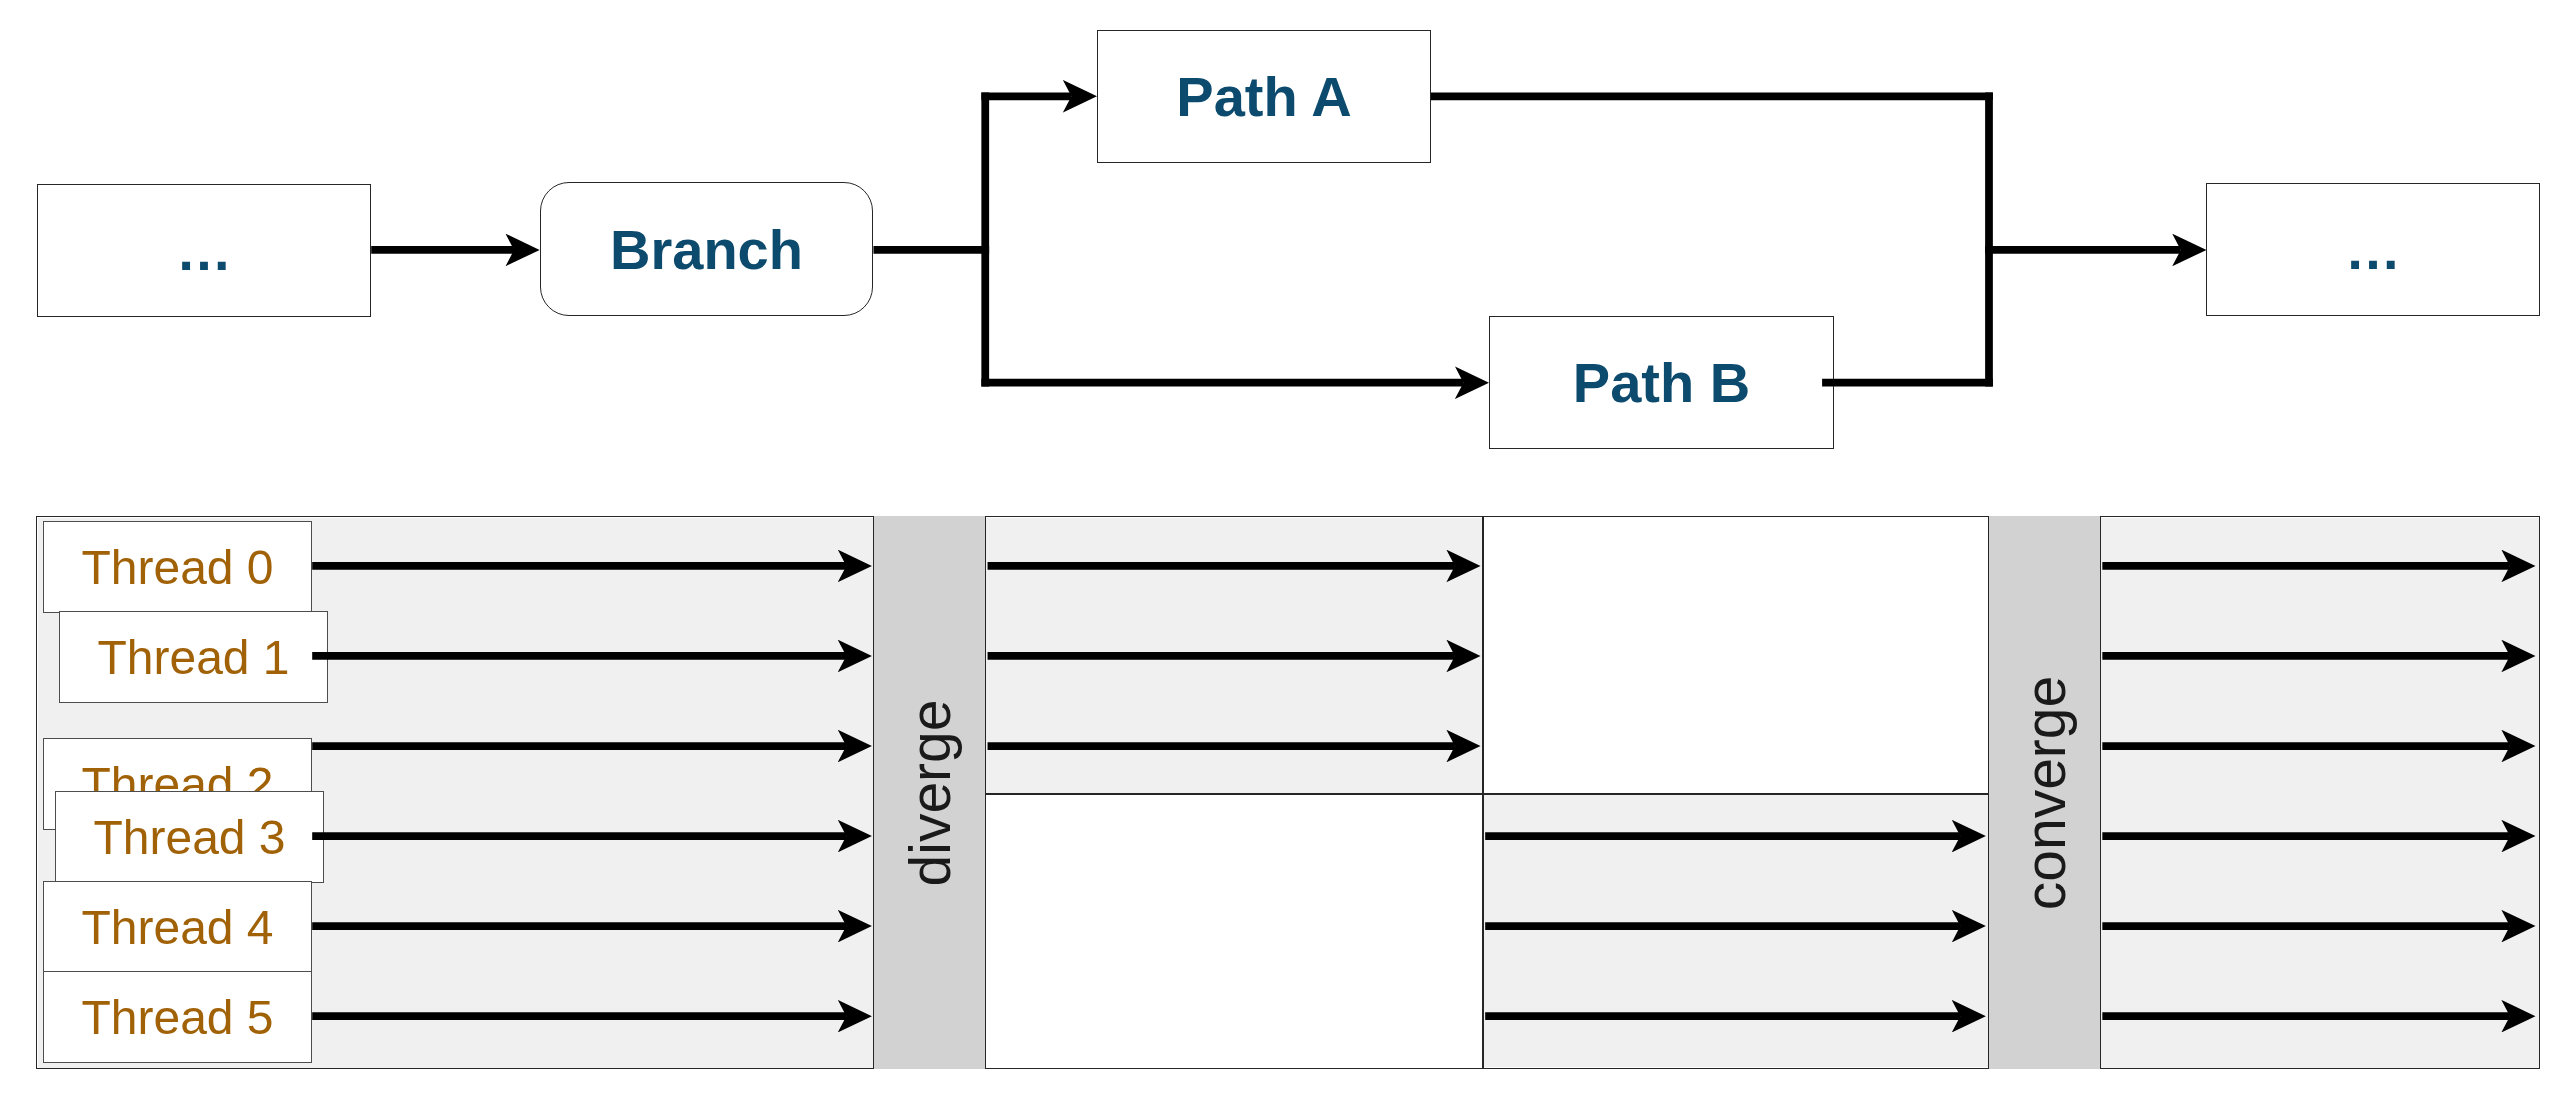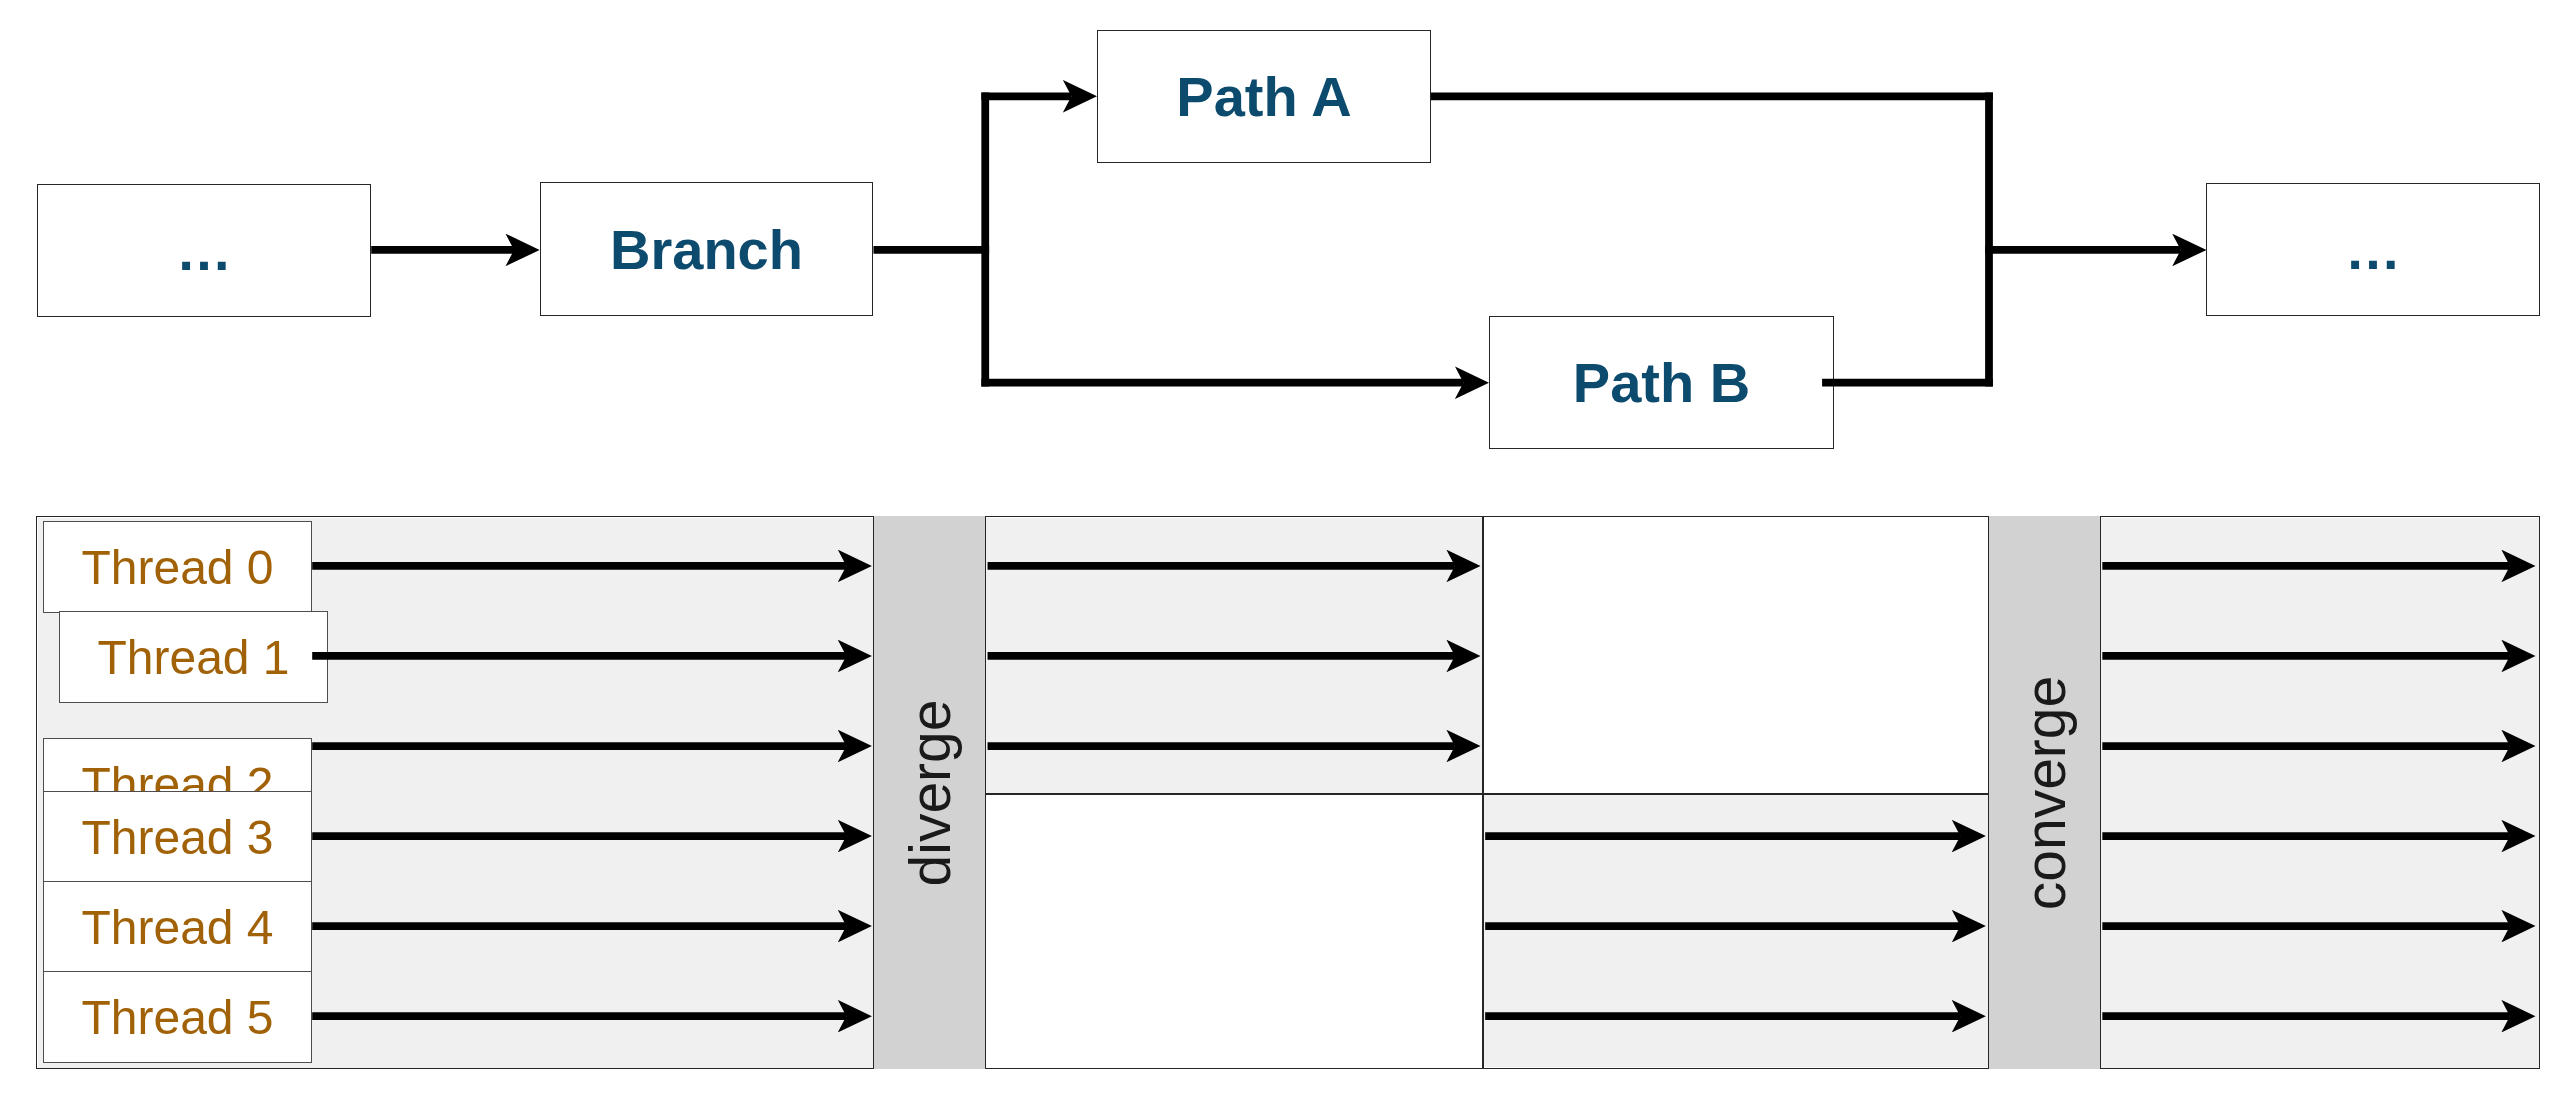--- a/index.html
+++ b/index.html
@@ -19,21 +19,21 @@
     border: 1.6px solid var(--box-border, #262626);
     display: flex;
     align-items: center;
     justify-content: center;
     font-weight: bold;
     font-size: 56px;
     color: #0c4a6e;
     z-index: 3;
   }
   #node-prev    { left:   37px; top: 184px; width: 334px; height: 133px; }
-  #node-branch  { left:  540px; top: 182px; width: 333px; height: 134px; }
+  #node-branch  { left:  540px; top: 182px; width: 333px; height: 134px; border-radius: 29px; }
   #node-path-a  { left: 1097px; top:  30px; width: 334px; height: 133px; }
   #node-path-b  { left: 1489px; top: 316px; width: 345px; height: 133px; }
   #node-next    { left: 2206px; top: 183px; width: 334px; height: 133px; }
 
   
   .tl-container {
     position: absolute;
     left: 36px; top: 516px;
     width: 2504px; height: 553px;
     box-sizing: border-box;
@@ -90,21 +90,21 @@
     display: flex;
     align-items: center;
     justify-content: center;
     font-size: 48px;
     color: #a16207;
     z-index: 3;
   }
   #thread-box-0 { top:  521px; }
   #thread-box-1 { top:  611px; margin-left: 16px; }
   #thread-box-2 { top:  701px; margin-top: 37px; }
-  #thread-box-3 { top: 791px; }
+  #thread-box-3 { top: 791px; margin-left: 12px; }
   #thread-box-4 { top: 881px; }
   #thread-box-5 { top: 971px; }
 
   
   #arrow-layer {
     position: absolute;
     left: 0; top: 0;
     width: 2576px; height: 1107px;
     z-index: 4;
     pointer-events: none;

